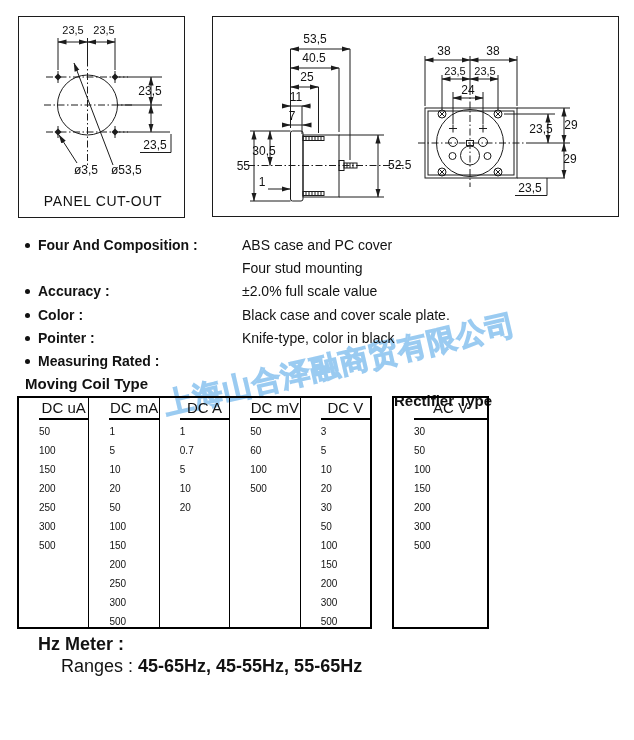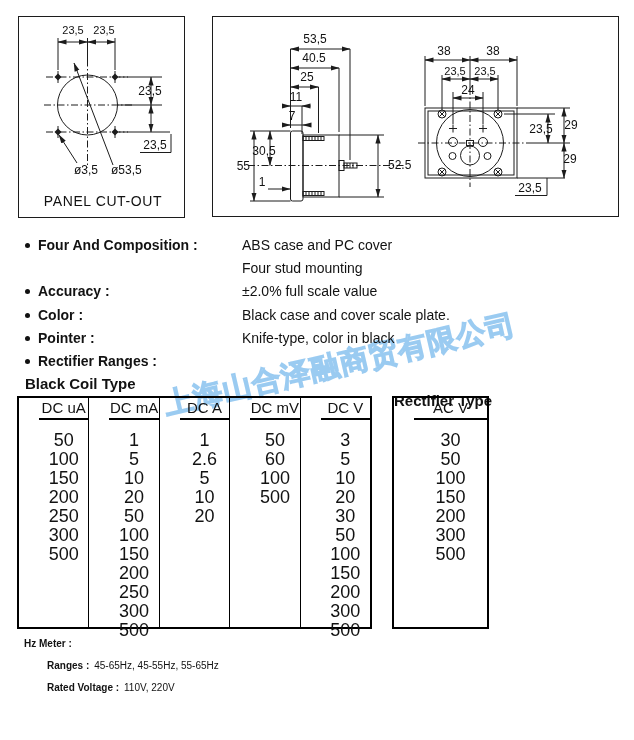--- a/index.html
+++ b/index.html
@@ -24,28 +24,28 @@
   .spec-line{position:relative;height:23.2px;line-height:23.2px;}
   .bullet{position:absolute;left:25px;top:9px;width:5px;height:5px;border-radius:50%;background:#111;}
   .spec-label{position:absolute;left:38px;font-weight:bold;white-space:nowrap;}
   .spec-value{position:absolute;left:242px;white-space:nowrap;}
   
   .tbl-title{position:absolute;z-index:2;font-weight:bold;font-size:15px;white-space:nowrap;}
   .dtable{position:absolute;z-index:2;border:2px solid #000;box-sizing:border-box;display:flex;}
   .tcol{flex:1 1 0;border-right:1px solid #000;display:flex;flex-direction:column;margin-left:20px;}
   .tcol:last-child{border-right:none;}
   .thead{height:20px;line-height:20px;border-bottom:2px solid #000;text-align:center;font-size:15px;}
-  .tvals{flex:1;text-align:center;font-size:18px;padding-top:11px;}
+  .tvals{flex:1;text-align:left;font-size:10px;padding-top:2px;}
   .tvals div{height:19px;line-height:19px;}
   
-  .hz{position:absolute;left:2px;top:633px;z-index:2;font-size:10px;}
+  .hz{position:absolute;left:16px;top:633px;z-index:2;font-size:18px;}
   .hz-title{margin-left:22px;font-weight:bold;line-height:22px;}
   .hz-line{margin-left:45px;line-height:22px;}
-  .hz-label{font-weight:bold;}
-  .hz-value{margin-left:5px;}
+  .hz-label{font-weight:normal;}
+  .hz-value{margin-left:5px;font-weight:bold;}
 </style>
 </head>
 <body>
 
 <div class="page">
 
   <div class="watermark">上海山合泽融商贸有限公司</div>
 
   <svg class="dwg" style="left:18px;top:16px;" width="167" height="202" viewBox="0 0 167 202">
     <defs>
@@ -240,25 +240,25 @@
       <span class="spec-label">Color :</span>
       <span class="spec-value">Black case and cover scale plate.</span>
     </div>
     <div class="spec-line">
       <span class="bullet"></span>
       <span class="spec-label">Pointer :</span>
       <span class="spec-value">Knife-type, color in black</span>
     </div>
     <div class="spec-line">
       <span class="bullet"></span>
-      <span class="spec-label">Rectifier Ranges :</span>
+      <span class="spec-label">Measuring Rated :</span>
     </div>
   </div>
 
-  <div class="tbl-title" style="left:25px;top:375px;">Black Coil Type</div>
+  <div class="tbl-title" style="left:25px;top:375px;">Moving Coil Type</div>
   <div class="tbl-title" style="left:394px;top:392px;">Rectifier Type</div>
 
   <div class="dtable" style="left:17px;top:396px;width:355px;height:233px;">
     <div class="tcol">
       <div class="thead">DC uA</div>
       <div class="tvals">
           <div>50</div>
           <div>100</div>
           <div>150</div>
           <div>200</div>
@@ -280,21 +280,21 @@
           <div>200</div>
           <div>250</div>
           <div>300</div>
           <div>500</div>
         </div>
     </div>
     <div class="tcol">
       <div class="thead">DC A</div>
       <div class="tvals">
           <div>1</div>
-          <div>2.6</div>
+          <div>0.7</div>
           <div>5</div>
           <div>10</div>
           <div>20</div>
         </div>
     </div>
     <div class="tcol">
       <div class="thead">DC mV</div>
       <div class="tvals">
           <div>50</div>
           <div>60</div>
@@ -333,18 +333,15 @@
           <div>500</div>
         </div>
     </div>
   </div>
 
   <div class="hz">
     <div class="hz-title">Hz Meter :</div>
     <div class="hz-line">
       <span class="hz-label">Ranges :</span><span class="hz-value">45-65Hz, 45-55Hz, 55-65Hz</span>
     </div>
-    <div class="hz-line">
-      <span class="hz-label">Rated Voltage :</span><span class="hz-value">110V, 220V</span>
-    </div>
   </div>
 
 </div>
 
 </body></html>

